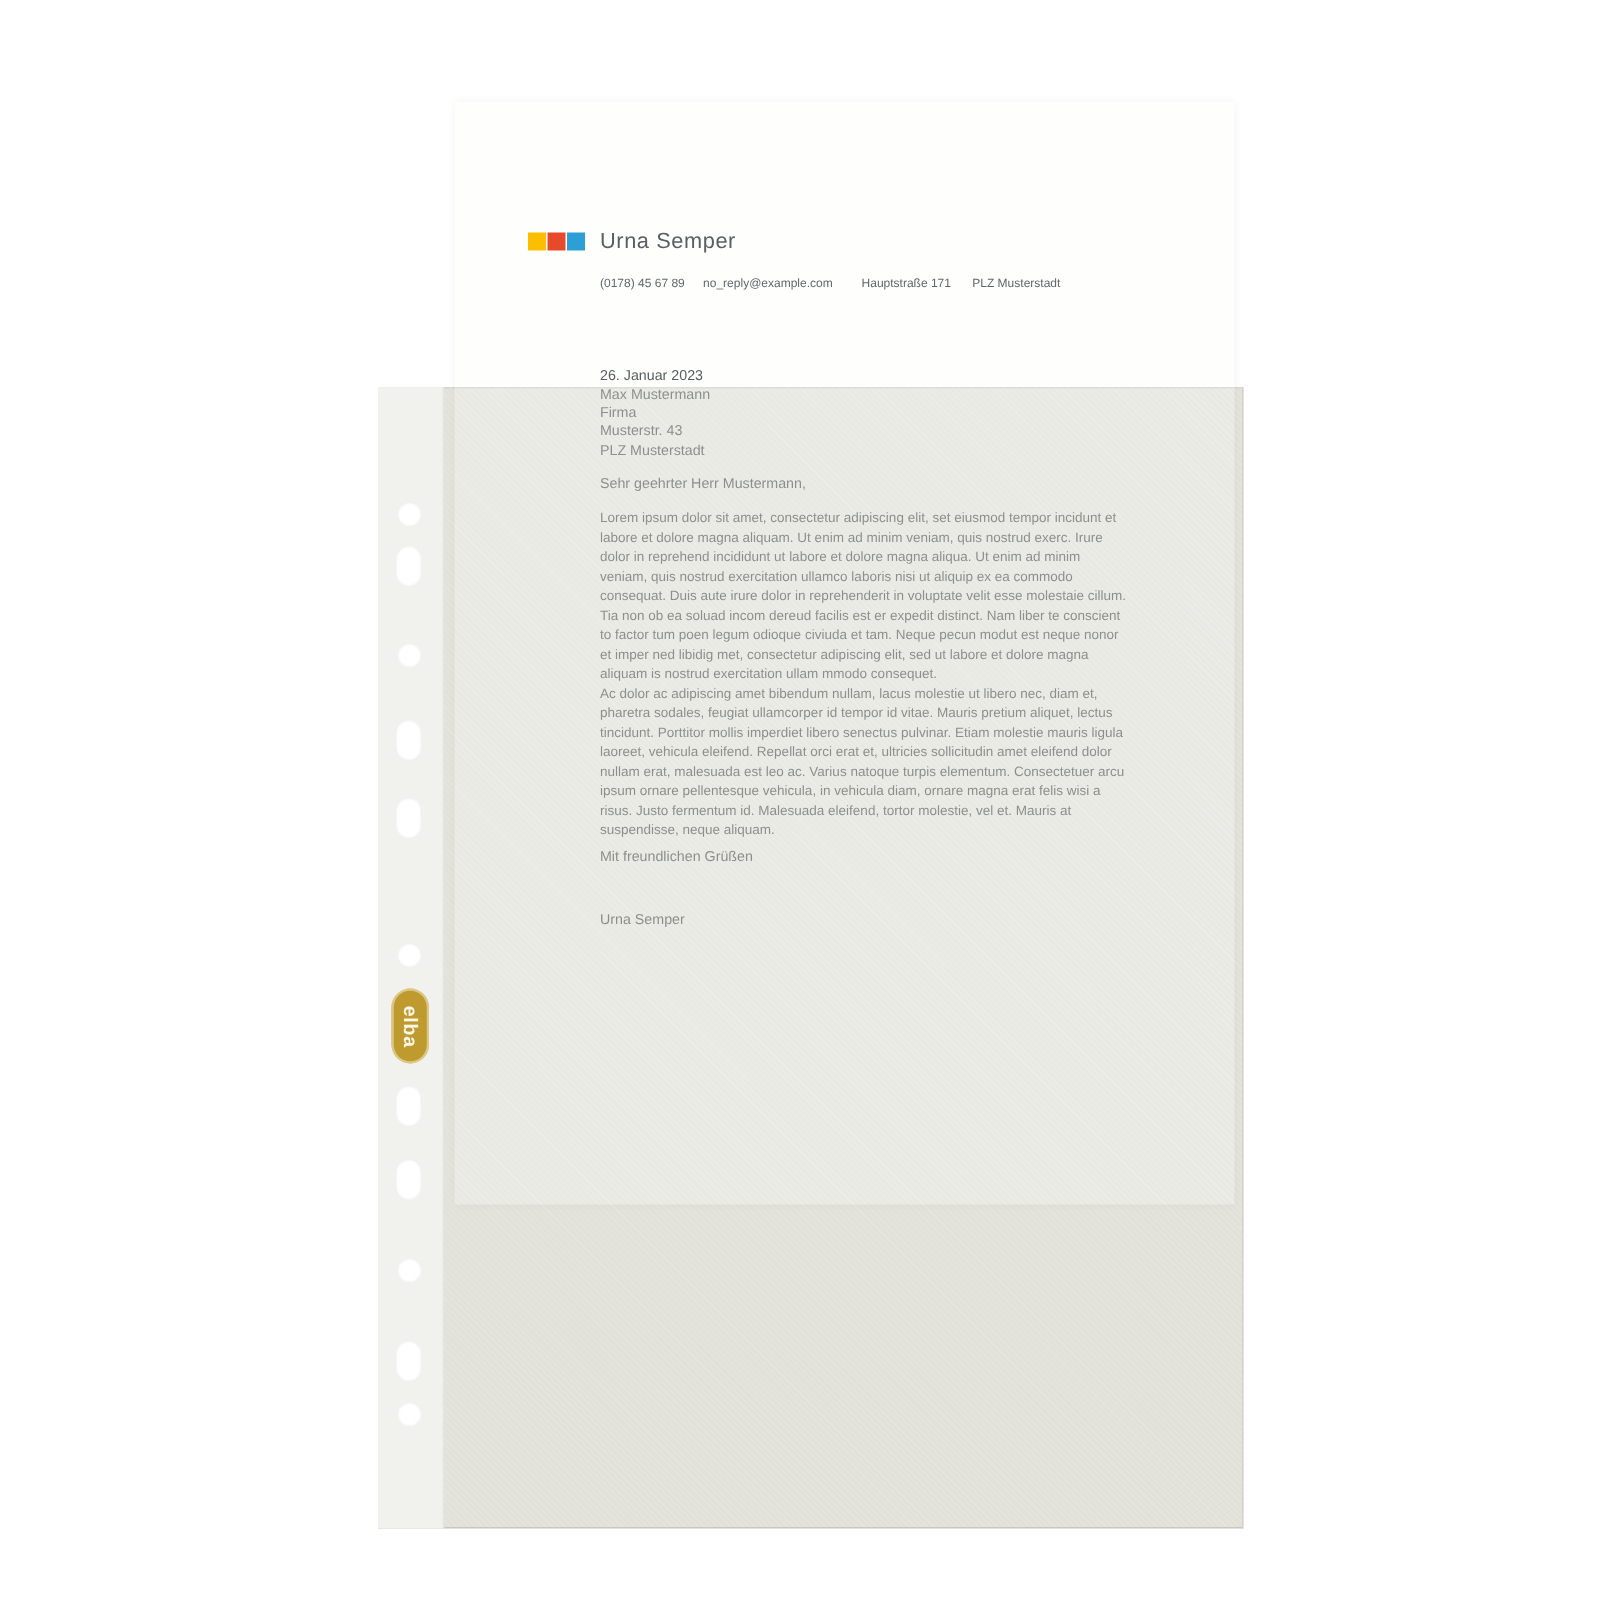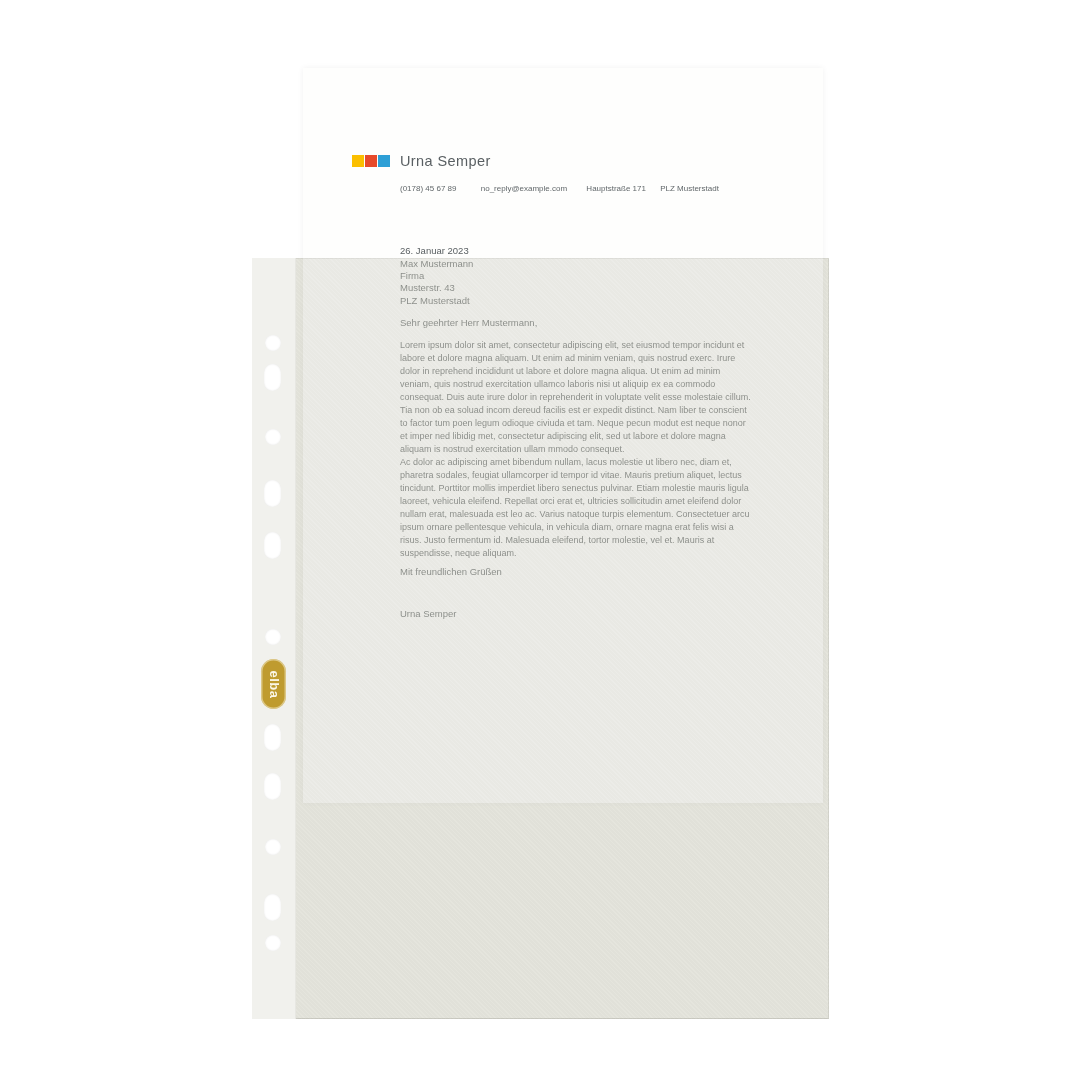--- a/index.html
+++ b/index.html
@@ -50,21 +50,21 @@
   .sq { width:12px; height:12px; }
 
   .sender-name {
     position:absolute; left:97px; top:85px; font-size:14.5px;
     color:#595f62; letter-spacing:0.4px;
   }
   .contact-line {
     position:absolute; left:97px; top:116px; font-size:8px; color:#61676a;
     white-space:nowrap;
   }
-  .contact-line .gap-s { margin-left:22px; }
+  .contact-line .gap-s { margin-left:10px; }
   .contact-line .gap-l { margin-left:17px; }
   .contact-line .gap-m { margin-left:12px; }
 
   .date-line  { position:absolute; left:97px; top:177px; font-size:9.5px; color:#585e61; }
 
   .recipient  { position:absolute; left:97px; top:190px; font-size:9.5px; line-height:12.2px; color:#4f5456; }
   .salutation { position:absolute; left:97px; top:249px; font-size:9.5px; color:#4f5456; }
   .body-para  { position:absolute; left:97px; width:352px; font-size:9px; line-height:13px; color:#4f5456; }
   .para-1 { top:271px; }
   .para-2 { top:388px; }

